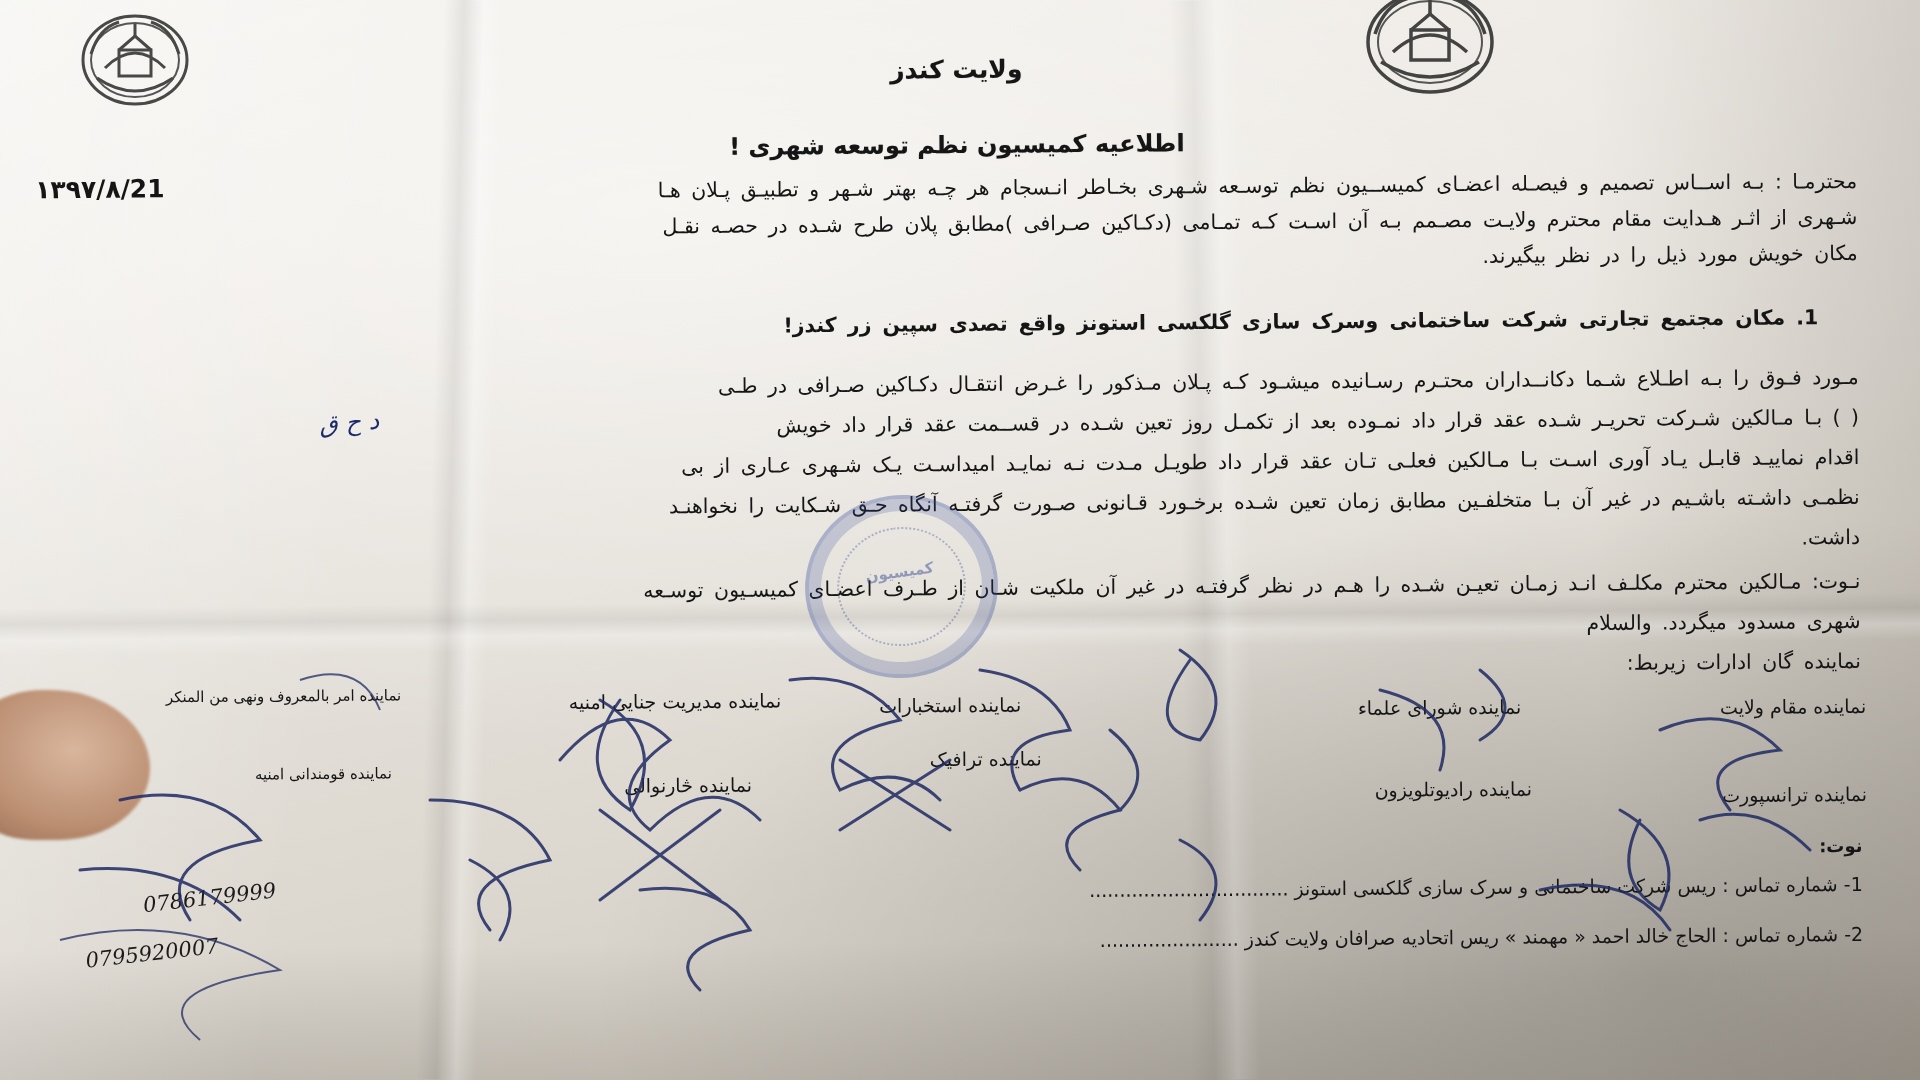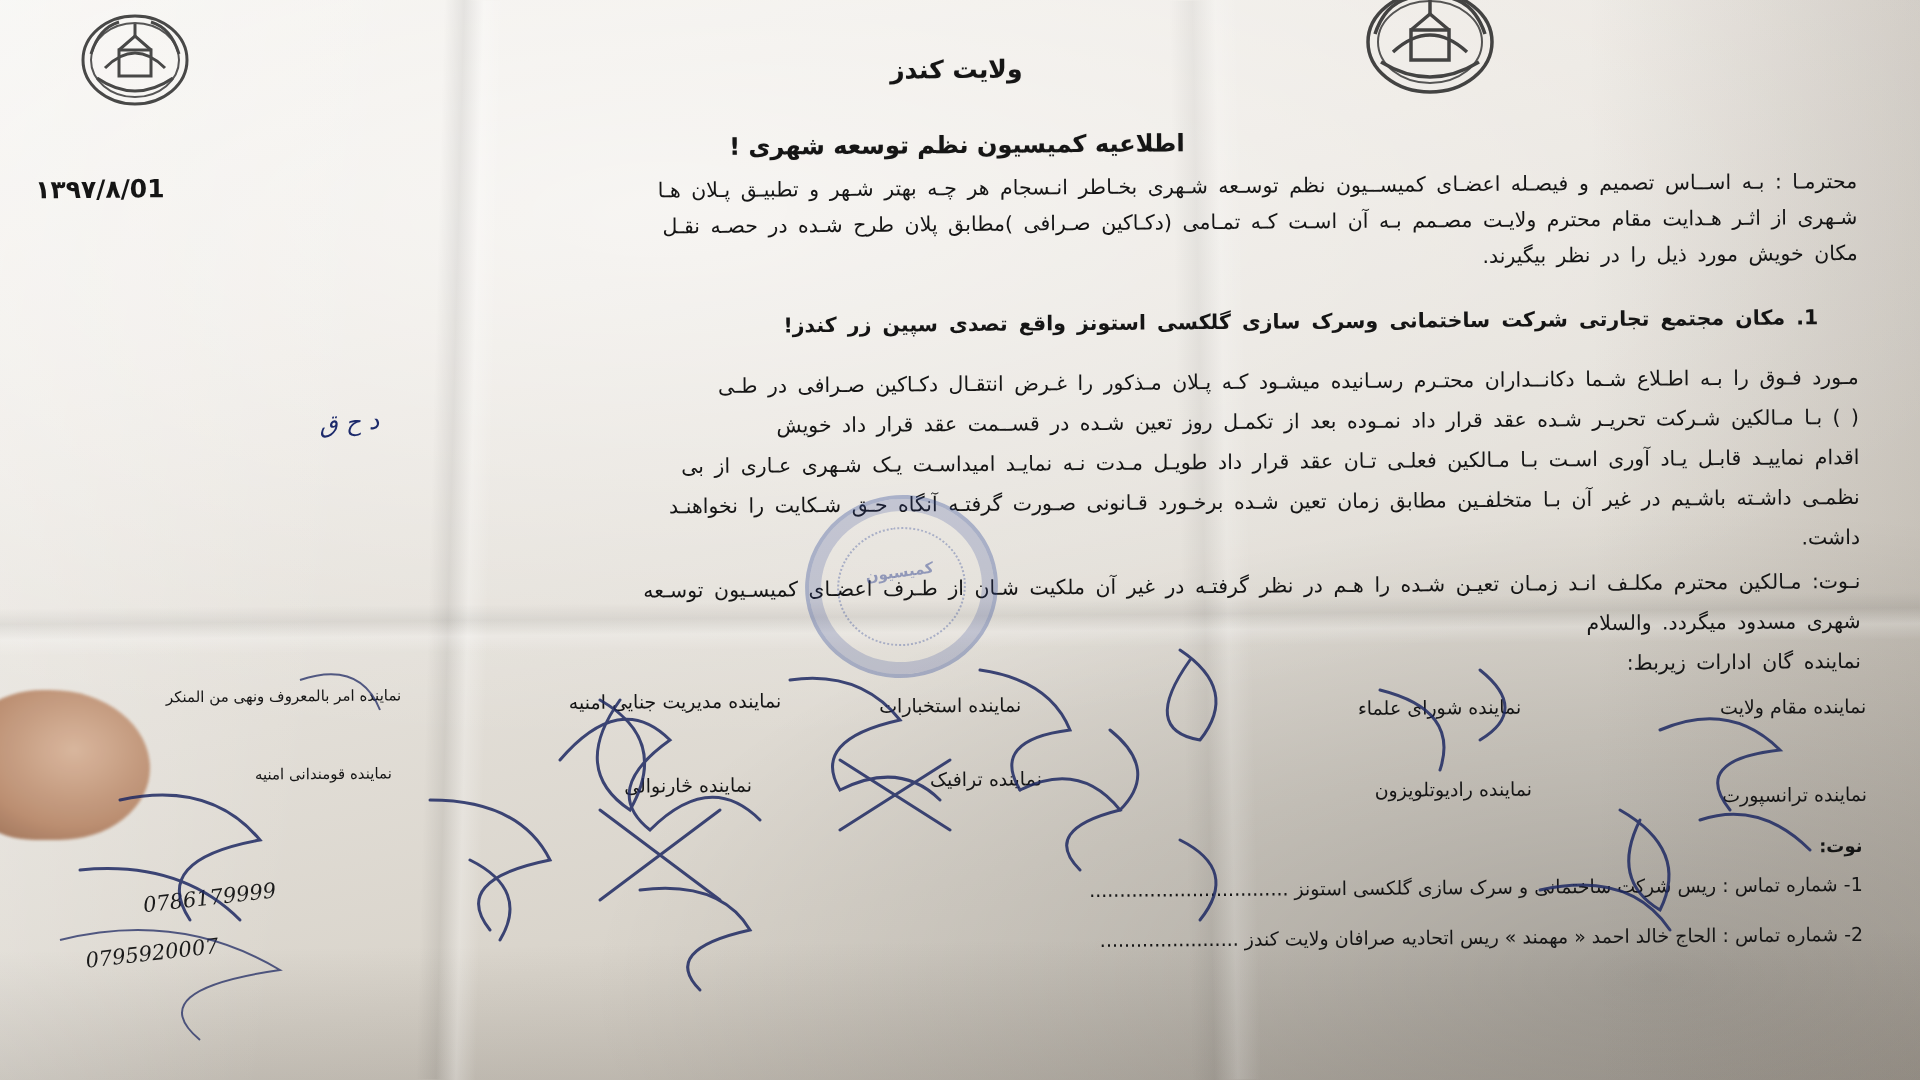--- a/index.html
+++ b/index.html
@@ -214,21 +214,21 @@
       <path d="M20 50 Q30 20 54 14" fill="none" stroke="#262626" stroke-width="3.5"></path>
       <path d="M130 50 Q120 20 96 14" fill="none" stroke="#262626" stroke-width="3.5"></path>
     </svg>
   </div>
 
   <div class="doc">
 
     <div class="line ctr t-title">ولایت کندز</div>
     <div class="line ctr t-sub">اطلاعیه کمیسیون نظم توسعه شهری !</div>
 
-    <div class="date">۱۳۹۷/۸/01</div>
+    <div class="date">۱۳۹۷/۸/21</div>
 
     <div class="para" style="right:60px; left:40px; top:176px; width:1840px;">محترمـا : بـه اســاس تصمیم و فیصـله اعضـای کمیســیون نظم  توسـعه شـهری بخـاطر انـسجام هر چـه بهتر شـهر و تطبیـق پـلان هـا</div>
     <div class="para" style="right:60px; left:40px; top:212px; width:1840px;">شـهری از اثـر هـدایت مقام محترم ولایـت  مصـمم بـه آن اسـت کـه تمـامی (دکـاکین صـرافی    )مطابق پلان طرح شـده در حصـه نقـل</div>
     <div class="para" style="right:60px; left:40px; top:248px; width:1840px;">مکان خویش مورد ذیل را در نظر بیگیرند.</div>
 
     <div class="para b" style="right:100px; left:40px; top:312px; width:1780px;">1.  مکان مجتمع تجارتی شرکت ساختمانی وسرک سازی گلکسی استونز واقع تصدی سپین زر کندز!</div>
 
     <div class="para" style="right:60px; left:40px; top:372px; width:1840px;">مـورد فـوق را بـه اطـلاع شـما دکانــداران محتـرم رسـانیده میشـود کـه پـلان مـذکور را غـرض انتقـال دکـاکین صـرافی  در طـی</div>
     <div class="para" style="right:60px; left:40px; top:412px; width:1840px;">(                  ) بـا مـالکین شـرکت تحریـر شـده عقد قرار داد نمـوده بعد از تکمـل روز تعین شـده در قســمت عقد قرار داد  خویش</div>
     <div class="para" style="right:60px; left:40px; top:452px; width:1840px;">اقدام نماییـد    قابـل یـاد آوری اسـت بـا مـالکین فعلـی تـان عقد قرار داد طویـل مـدت نـه نمایـد  امیداسـت یـک شـهری عـاری از بی</div>
@@ -241,21 +241,21 @@
     <div class="para" style="right:60px; left:40px; top:656px; width:1840px;">نماینده گان ادارات زیربط:</div>
 
     <div class="sigrow" style="right:55px; top:702px;">نماینده مقام ولایت</div>
     <div class="sigrow" style="right:400px; top:700px;">نماینده  شورای علماء</div>
     <div class="sigrow" style="right:900px; top:694px;">نماینده استخبارات</div>
     <div class="sigrow" style="right:1140px; top:688px;">نماینده مدیریت  جنایی امنیه</div>
     <div class="sigrow" style="right:1520px; top:682px; font-size:15px;">نماینده امر بالمعروف ونهی من المنکر</div>
 
     <div class="sigrow" style="right:55px; top:790px;">نماینده ترانسپورت</div>
     <div class="sigrow" style="right:390px; top:782px;">نماینده رادیوتلویزون</div>
-    <div class="sigrow" style="right:880px; top:768px;">نماینده ترافیک</div>
+    <div class="sigrow" style="right:880px; top:748px;">نماینده ترافیک</div>
     <div class="sigrow" style="right:1170px; top:772px;">نماینده  څارنوالی</div>
     <div class="sigrow" style="right:1530px; top:760px; font-size:15px;">نماینده قومندانی امنیه</div>
 
     <div class="sigrow b" style="right:60px; top:842px; font-size:18px;">نوت:</div>
 
     <div class="contact" style="right:60px; top:880px;">
       <span>1-</span>
       <span>شماره تماس : ریس شرکت ساختمانی و سرک سازی گلکسی استونز</span>
       <span class="dots">.................................</span>
     </div>

